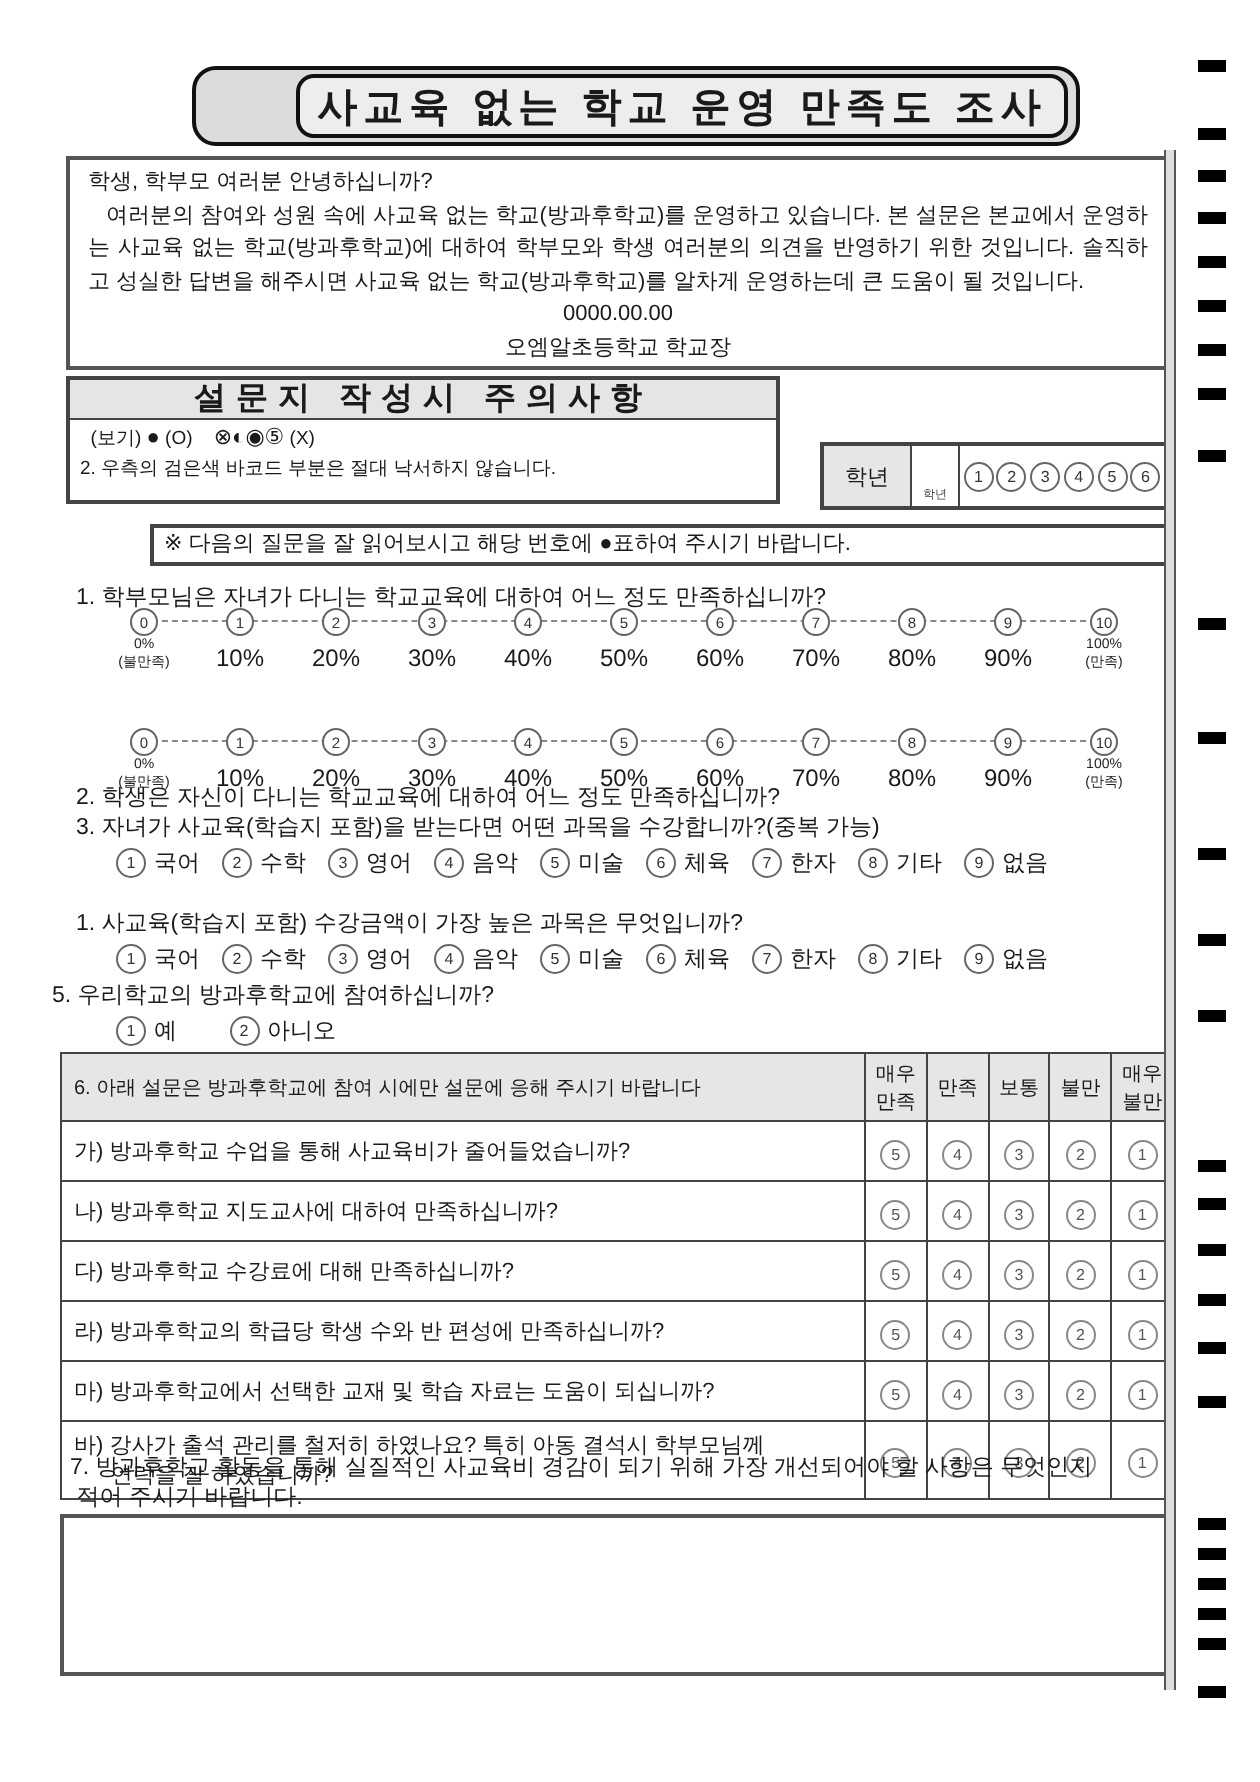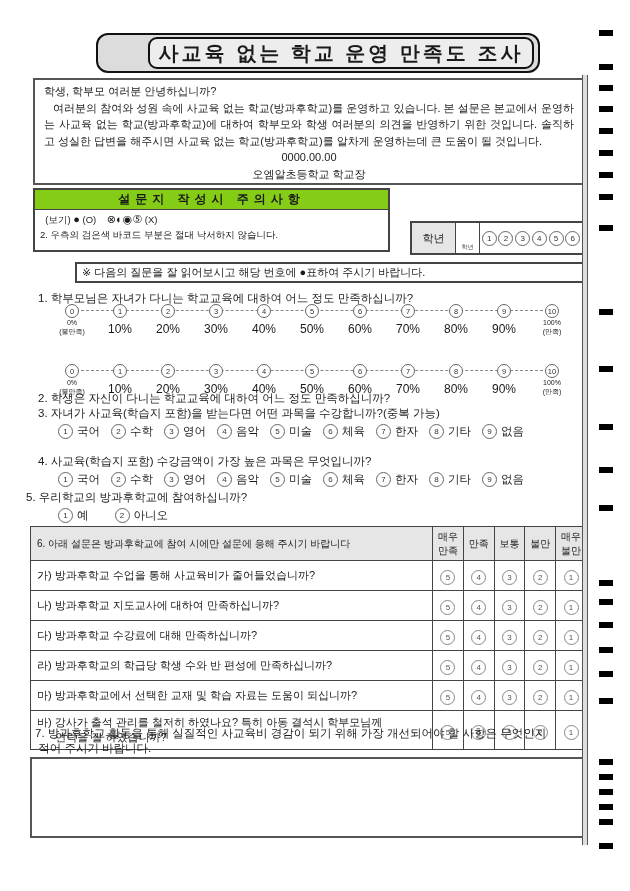--- a/index.html
+++ b/index.html
@@ -27,22 +27,22 @@
     left:33px; top:78px; width:552px; height:107px;
     border:2px solid #555; padding:3px 9px 0 9px;
     font-size:11px; line-height:1.5;
   }
   .intro-body { text-align:justify; text-indent:9px; }
   .intro-center { text-align:center; }
 
   
   .notice-box { left:33px; top:188px; width:357px; height:64px; border:2px solid #444; }
   .notice-header {
-    height:19px; background:#84cc16; border-bottom:1px solid #444;
-    text-align:center; font-weight:bold; font-size:12px; letter-spacing:5px; line-height:19px;
+    height:19px; background:#e5e5e5; border-bottom:1px solid #444;
+    text-align:center; font-weight:bold; font-size:16px; letter-spacing:5px; line-height:19px;
   }
   .notice-body { padding:2px 5px; font-size:9.5px; line-height:1.45; }
   .mark-sym { font-size:11px; }
 
   
   .grade-table { left:410px; top:221px; width:174px; height:34px; border:2px solid #444; display:flex; }
   .grade-label { width:43px; background:#e6e6e6; border-right:1px solid #444;
     display:flex; align-items:center; justify-content:center; font-size:11px; }
   .grade-sub { width:23px; border-right:1px solid #444; display:flex;
     align-items:flex-end; justify-content:center; font-size:6px; color:#444; padding-bottom:1px; }
@@ -280,21 +280,21 @@
     <span class="opt-item">
       <span class="cnum">8</span>
       <span class="opt-label">기타</span>
     </span>
     <span class="opt-item">
       <span class="cnum">9</span>
       <span class="opt-label">없음</span>
     </span>
   </div>
 
-<div class="question" style="left:38px; top:454px;">4. 사교육(학습지 포함) 수강금액이 가장 높은 과목은 무엇입니까?</div>
+<div class="question" style="left:38px; top:454px;">1. 사교육(학습지 포함) 수강금액이 가장 높은 과목은 무엇입니까?</div>
 <div class="opt-row" style="top:472px;">
     <span class="opt-item">
       <span class="cnum">1</span>
       <span class="opt-label">국어</span>
     </span>
     <span class="opt-item">
       <span class="cnum">2</span>
       <span class="opt-label">수학</span>
     </span>
     <span class="opt-item">

